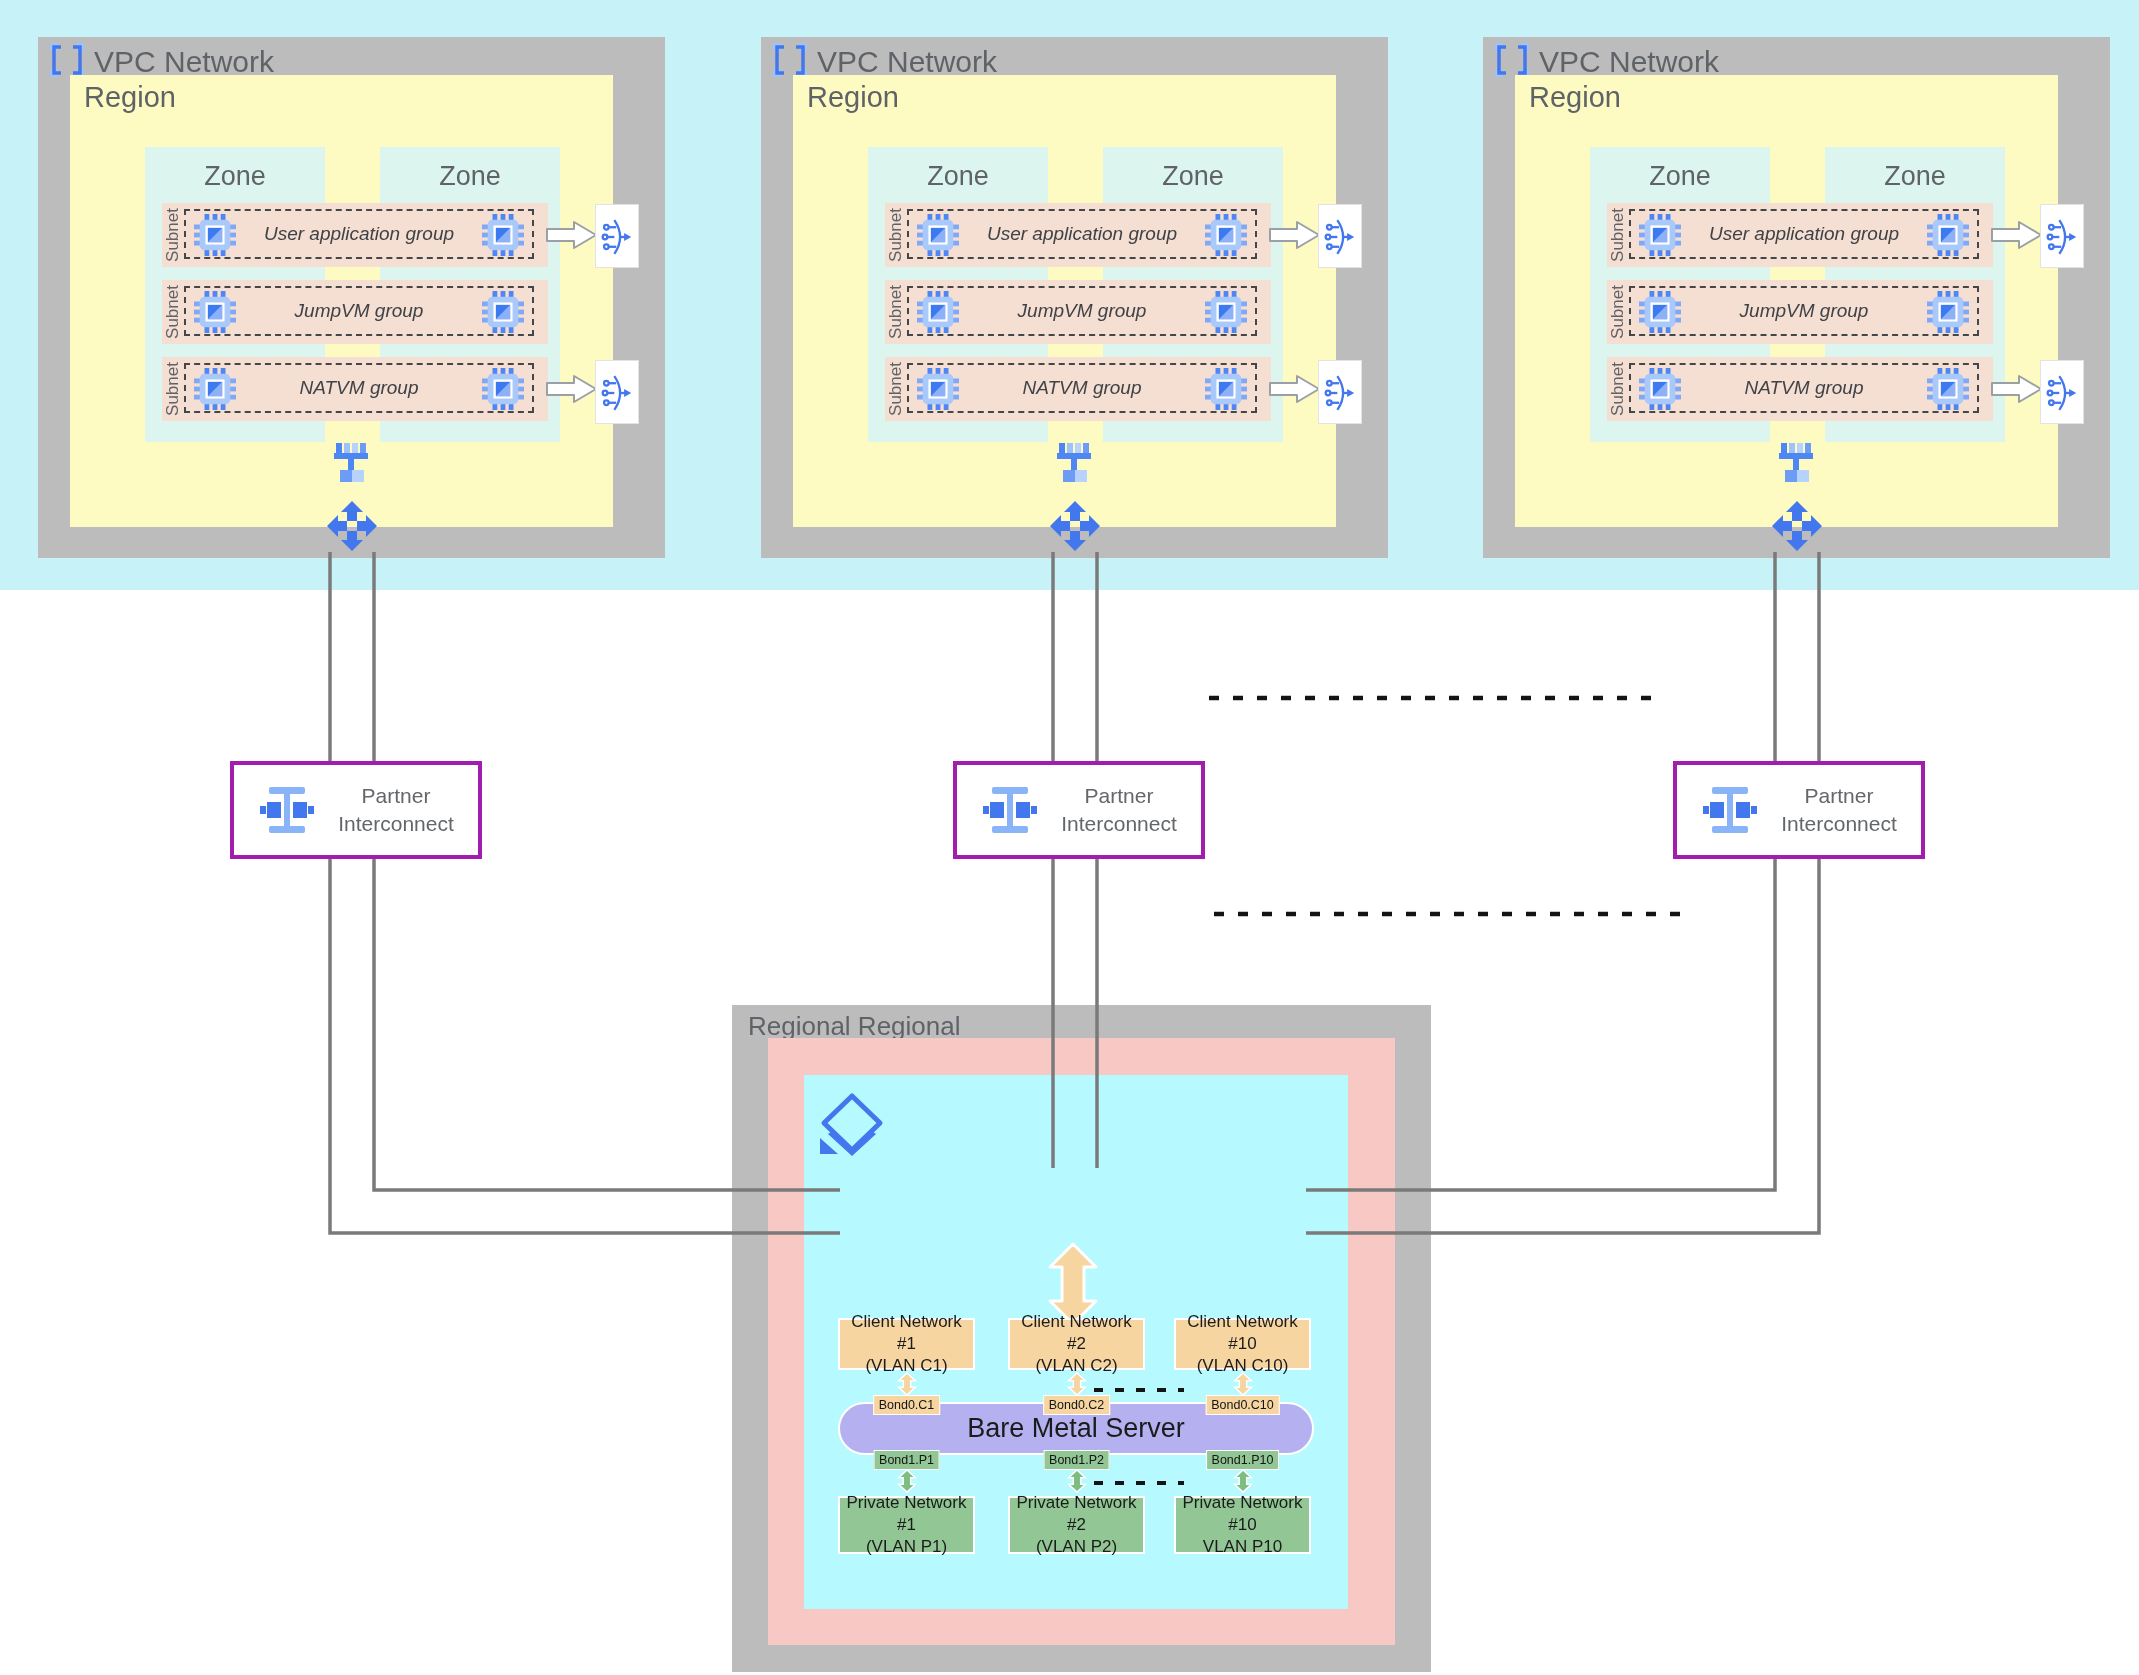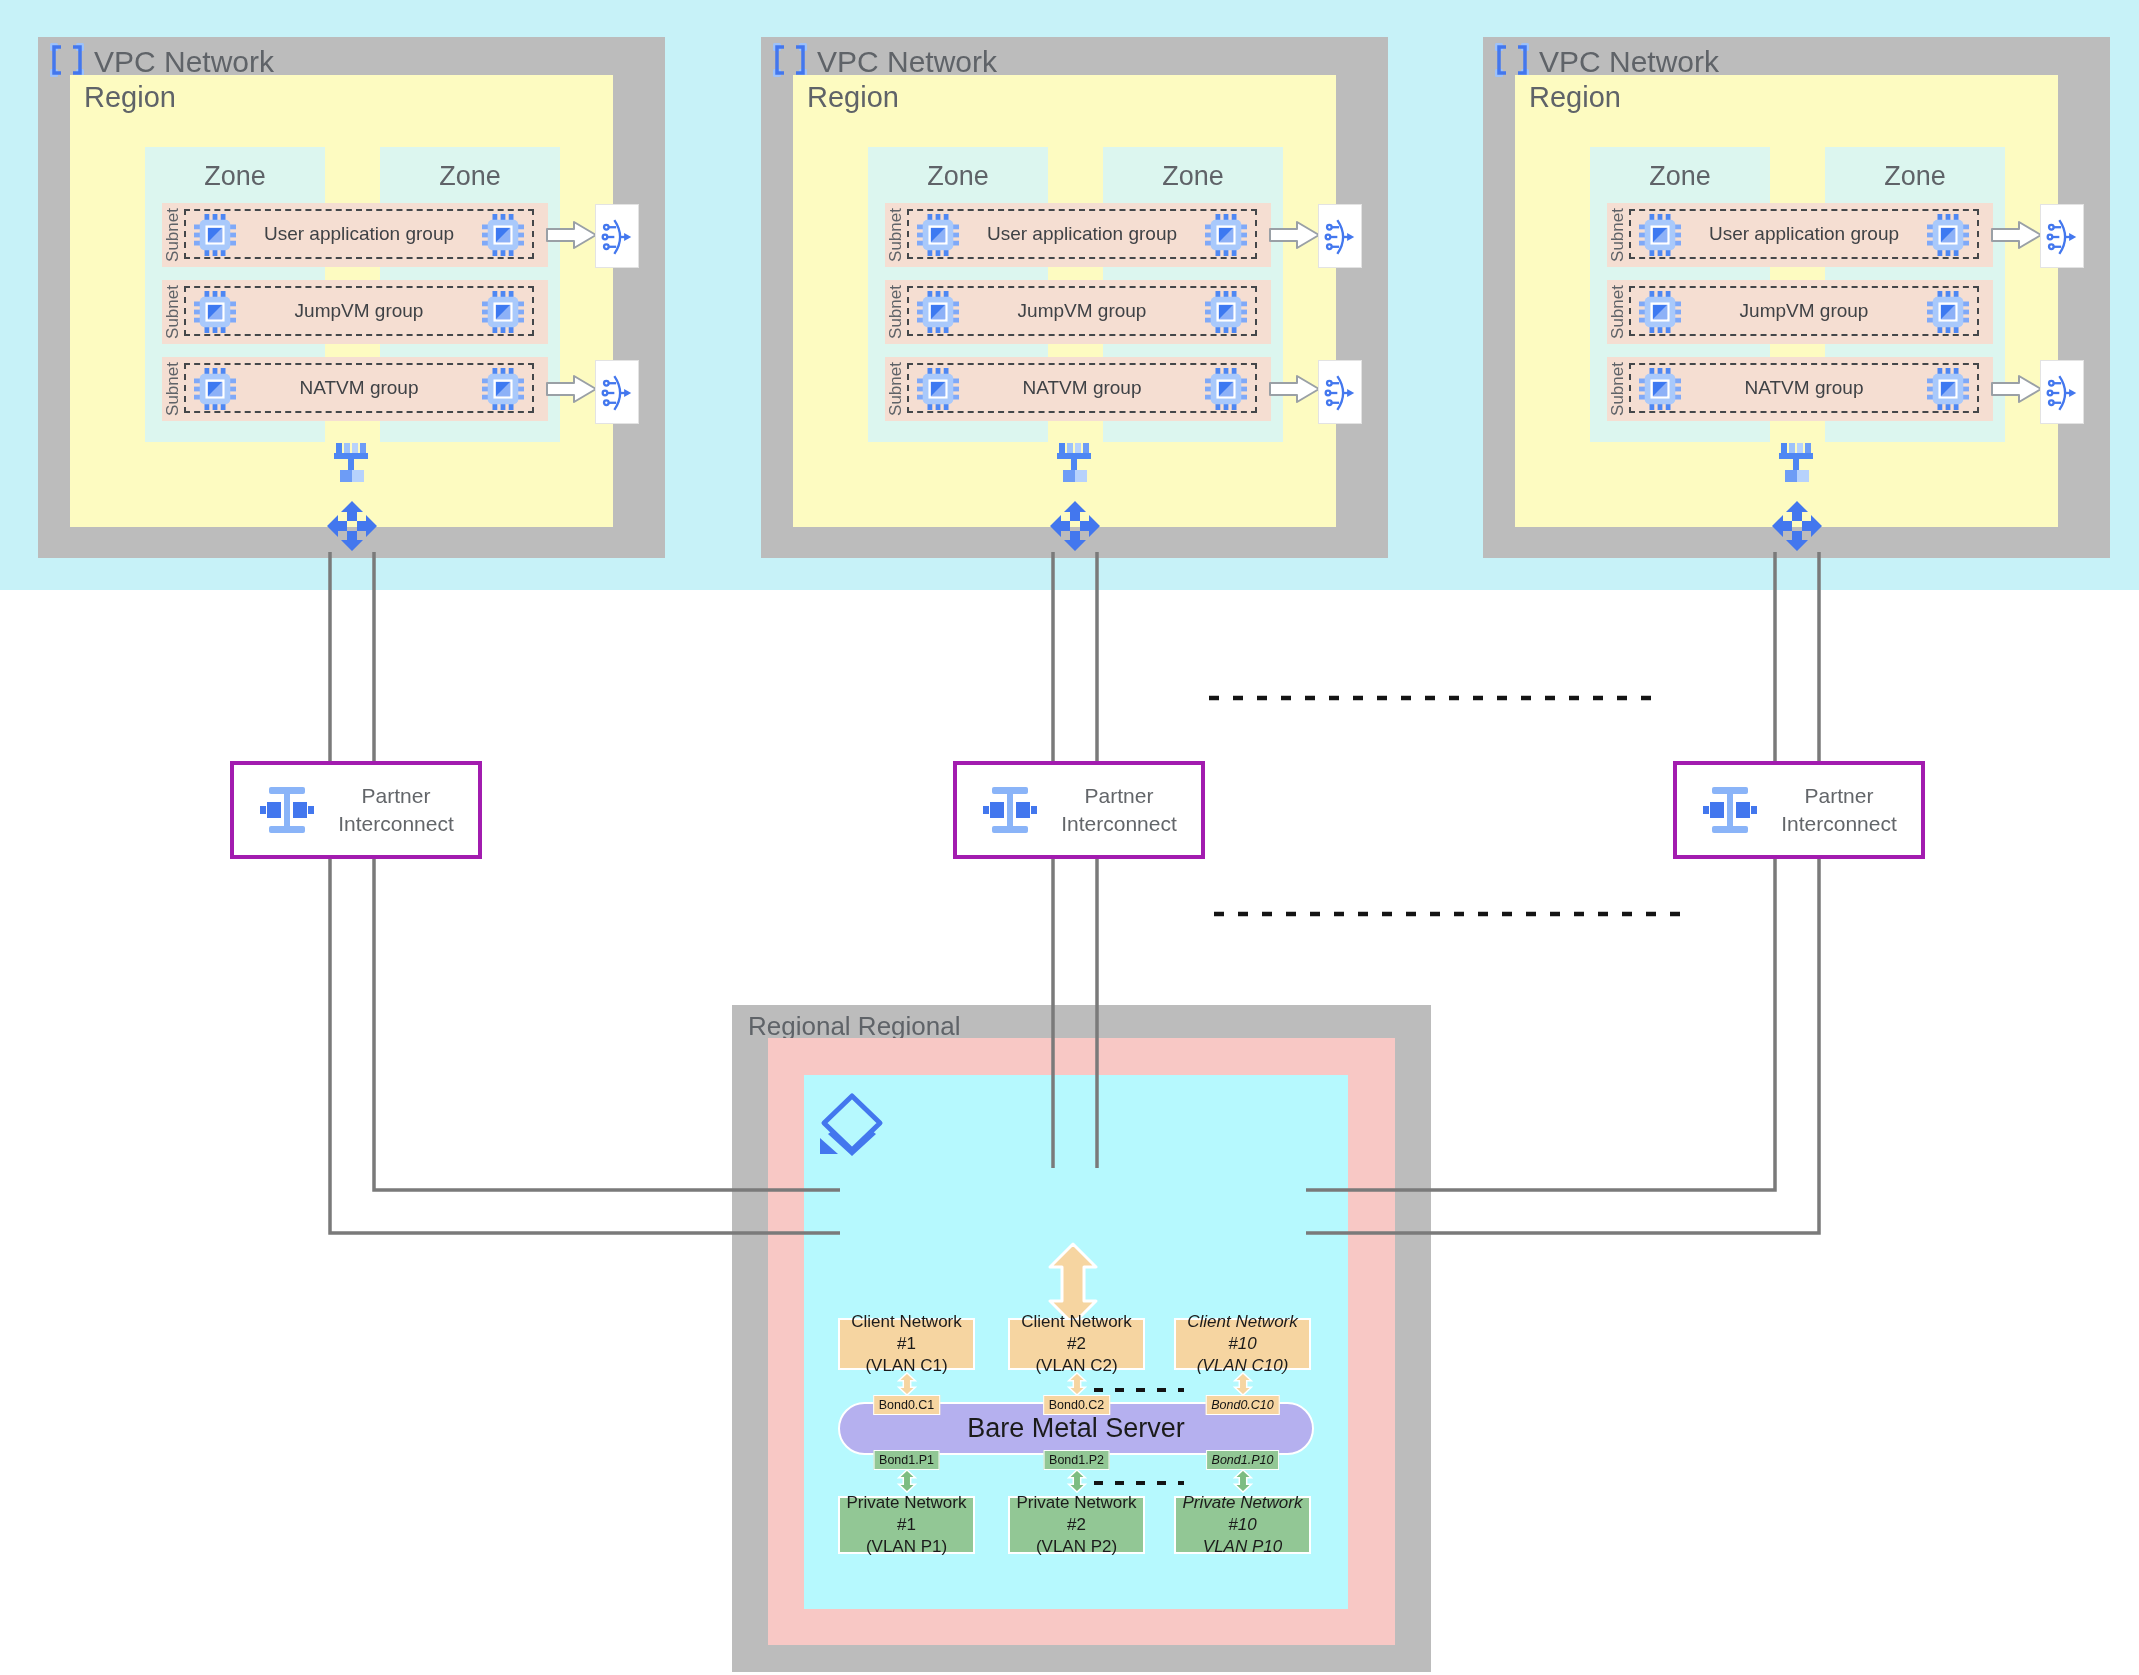--- a/index.html
+++ b/index.html
@@ -18,21 +18,21 @@
   .region{position:absolute;left:32px;top:38px;width:543px;height:452px;background:#fdfbc1;}
   .region-title{position:absolute;left:46px;top:44px;font-size:29px;color:#5f6368;}
   .zone{position:absolute;top:110px;width:180px;height:295px;background:#dcf6ef;}
   .zone.z1{left:107px;} .zone.z2{left:342px;}
   .zone-title{display:block;text-align:center;padding-top:14px;font-size:27px;color:#5f6368;}
   .subnet-row{position:absolute;left:124px;width:386px;height:64px;background:#f5ded2;}
   .subnet-row.r1{top:166px;} .subnet-row.r2{top:243px;} .subnet-row.r3{top:320px;}
   .side-label{position:absolute;left:-19px;top:22px;width:60px;text-align:center;
               transform:rotate(-90deg);font-size:17px;color:#5f6368;}
   .dashed-box{position:absolute;left:22px;top:6px;width:350px;height:50px;
-              border:2px dashed #44474a;box-sizing:border-box;}
+              border:2px dashed #44474a;box-sizing:border-box;font-style:italic;}
   .vm-icon{position:absolute;top:3px;width:42px;height:42px;}
   .vm-icon.vm-l{left:8px;} .vm-icon.vm-r{right:8px;}
   .group-label{position:absolute;left:55px;right:55px;top:0;height:46px;line-height:46px;
                text-align:center;font-size:19px;color:#3f4246;white-space:nowrap;}
   .block-arrow{position:absolute;left:508px;width:52px;height:32px;}
   .block-arrow.a1{top:182px;} .block-arrow.a3{top:336px;}
   .lb-box{position:absolute;left:557px;width:44px;height:64px;background:#ffffff;
           border:1px solid #e3e3e3;box-sizing:border-box;}
   .lb-box.l1{top:167px;} .lb-box.l3{top:323px;}
   .lb-box svg{display:block;margin:8px auto 0 auto;}
@@ -472,21 +472,21 @@
     </svg>
     <div class="bond bond-top">Bond0.C2</div>
     <div class="bond bond-bottom">Bond1.P2</div>
     <svg class="mini-arrow grn" viewBox="0 0 20 26">
       <path d="M10 1 L19 9.5 H14 V16.5 H19 L10 25 L1 16.5 H6 V9.5 H1 Z" fill="#7dbd82" stroke="#ffffff" stroke-width="1.6"></path>
     </svg>
     <div class="pn-box">Private Network #2
 (VLAN P2)</div>
   </div>
 
-  <div class="col" style="left: 1174px; font-style: italic;">
+  <div class="col" style="left: 1174px;">
     <div class="cn-box">Client Network #10
 (VLAN C10)</div>
     <svg class="mini-arrow tan" viewBox="0 0 20 26">
       <path d="M10 1 L19 9.5 H14 V16.5 H19 L10 25 L1 16.5 H6 V9.5 H1 Z" fill="#f6d5a1" stroke="#ffffff" stroke-width="1.6"></path>
     </svg>
     <div class="bond bond-top">Bond0.C10</div>
     <div class="bond bond-bottom">Bond1.P10</div>
     <svg class="mini-arrow grn" viewBox="0 0 20 26">
       <path d="M10 1 L19 9.5 H14 V16.5 H19 L10 25 L1 16.5 H6 V9.5 H1 Z" fill="#7dbd82" stroke="#ffffff" stroke-width="1.6"></path>
     </svg>

